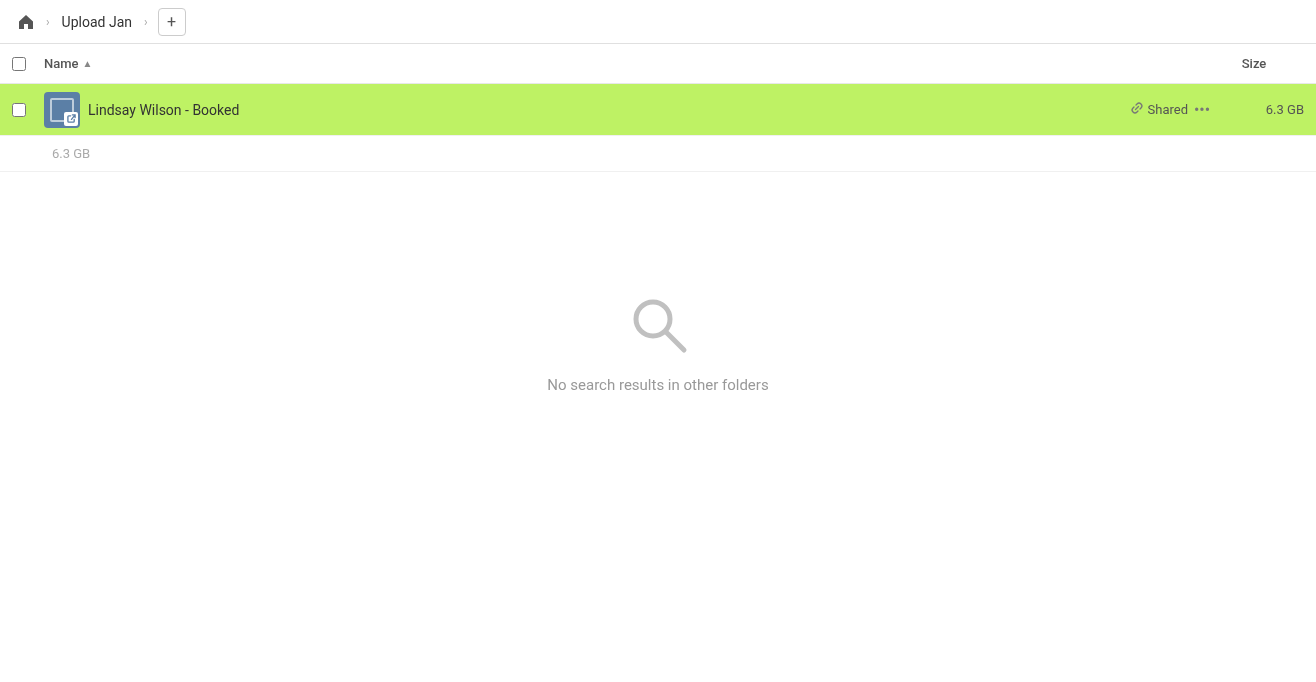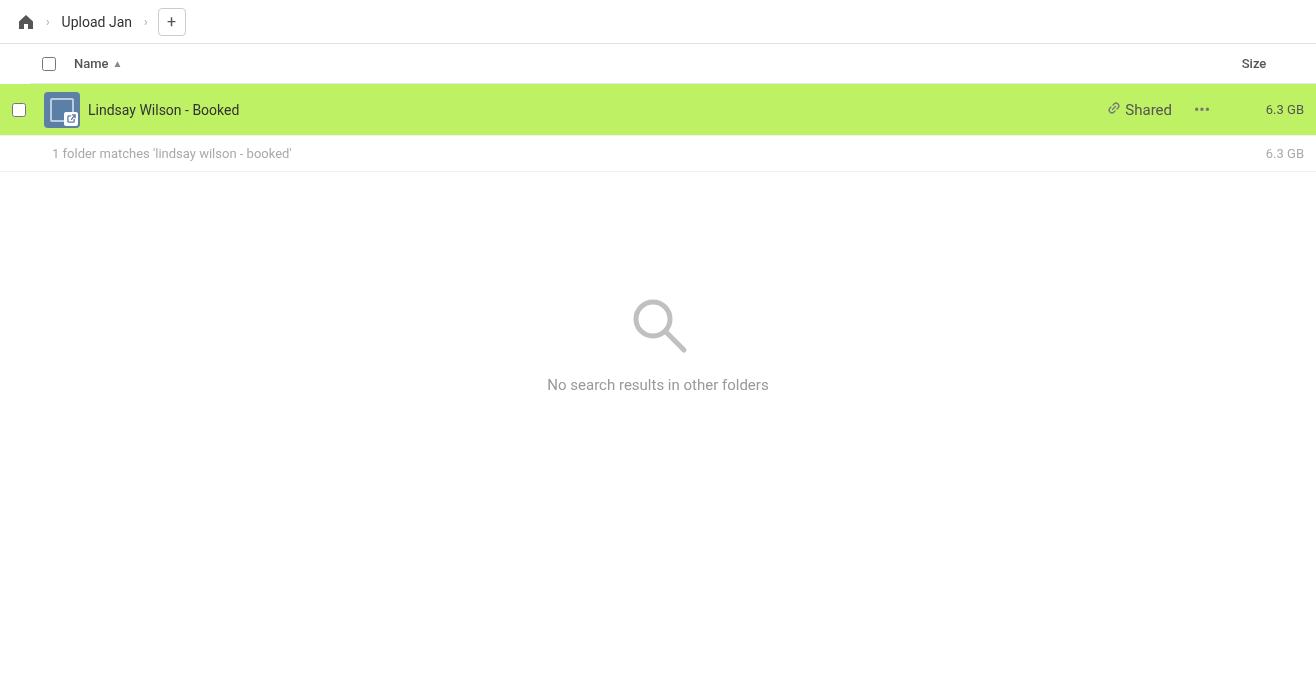--- a/index.html
+++ b/index.html
@@ -70,21 +70,20 @@
       background: #fff;
       min-height: calc(682px - 44px);
     }
 
     .table-header {
       display: flex;
       align-items: center;
       padding: 8px 12px;
       border-bottom: 1px solid #e8e8e8;
       height: 40px;
-      margin-left: 30px;
     }
 
     .checkbox-col {
       width: 32px;
       display: flex;
       align-items: center;
     }
 
     .name-col {
       flex: 1;
@@ -169,22 +168,21 @@
       flex: 1;
       font-size: 14px;
       color: #333;
     }
 
     .shared-label {
       display: flex;
       align-items: center;
       gap: 4px;
       color: #555;
-      font-size: 15px;
-      margin-right: 16px;
+      font-size: 13px;
     }
 
     .shared-label .link-icon {
       color: #777;
       font-size: 14px;
     }
 
     .more-btn {
       width: 28px;
       height: 28px;
@@ -296,21 +294,20 @@
           <path d="M5.5 8.5l3-3M6 4l1-1a2.828 2.828 0 014 4l-1 1M8 10l-1 1a2.828 2.828 0 01-4-4l1-1" stroke="#777" stroke-width="1.3" stroke-linecap="round"></path>
         </svg>
       </span>
       <span>Shared</span>
     </div>
     <div class="more-btn">•••</div>
     <div class="file-size">6.3 GB</div>
   </div>
 
   <div class="folder-match-info">
-    <span>1 folder matches 'lindsay wilson - booked'</span>
     <span class="match-size">6.3 GB</span>
   </div>
 
   <div class="empty-state">
     <div class="search-icon-large">
       <svg viewBox="0 0 64 64" fill="none" xmlns="http://www.w3.org/2000/svg">
         <circle cx="27" cy="27" r="17" stroke="#c0c0c0" stroke-width="5" fill="none"></circle>
         <line x1="40" y1="40" x2="58" y2="58" stroke="#c0c0c0" stroke-width="5" stroke-linecap="round"></line>
       </svg>
     </div>

